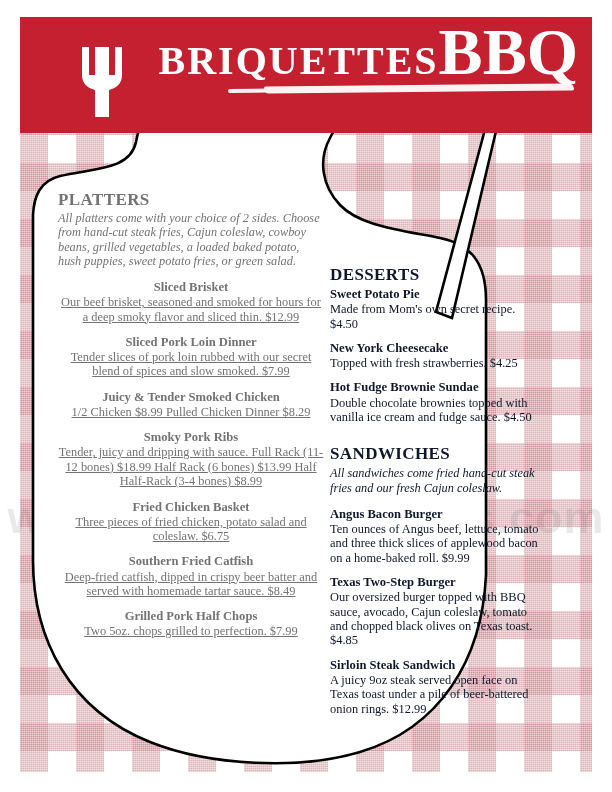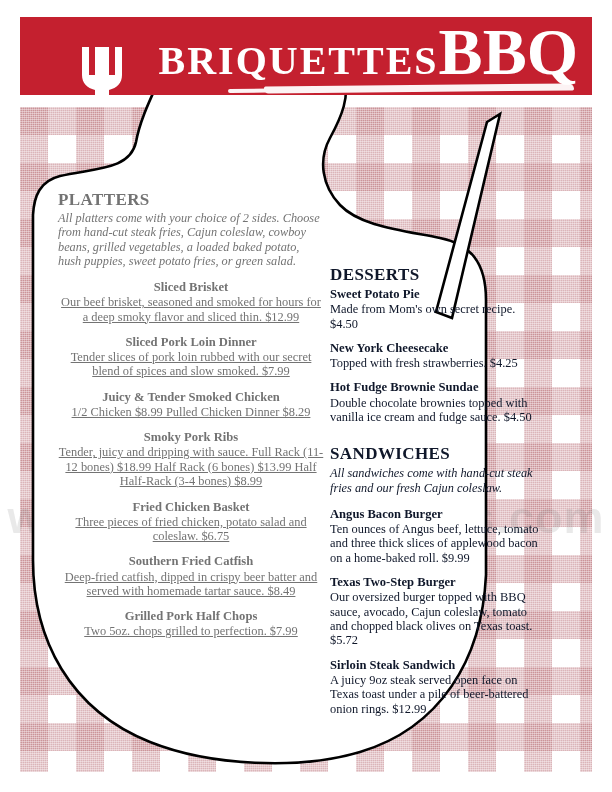--- a/index.html
+++ b/index.html
@@ -69,21 +69,21 @@
     white-space: nowrap;
     transform: rotate(-2deg);
   }
 
   
   .banner {
     position: absolute;
     left: 20px;
     top: 17px;
     width: 572px;
-    height: 78px;
+    height: 116px;
     background: #c4202f;
     overflow: hidden;
   }
   .brand {
     position: absolute;
     right: 14px;
     top: 2px;
     color: #ffffff;
     font-family: "Liberation Serif", serif;
     font-weight: bold;
@@ -259,28 +259,28 @@
       <div class="item">
         <p class="item-name">Hot Fudge Brownie Sundae</p>
         <p class="item-desc">Double chocolate brownies topped with vanilla ice cream and fudge sauce. $4.50</p>
       </div>
     </div>
 
     <div style="height:10px"></div>
 
     <div>
       <h2 class="sec-title">SANDWICHES</h2>
-      <p class="sec-intro">All sandwiches come with hand-cut steak fries and our fresh Cajun coleslaw.</p>
+      <p class="sec-intro">All sandwiches come fried hand-cut steak fries and our fresh Cajun coleslaw.</p>
       <div class="item">
         <p class="item-name">Angus Bacon Burger</p>
         <p class="item-desc">Ten ounces of Angus beef, lettuce, tomato and three thick slices of applewood bacon on a home-baked roll. $9.99</p>
       </div>
       <div class="item">
         <p class="item-name">Texas Two-Step Burger</p>
-        <p class="item-desc">Our oversized burger topped with BBQ sauce, avocado, Cajun coleslaw, tomato and chopped black olives on Texas toast. $5.72</p>
+        <p class="item-desc">Our oversized burger topped with BBQ sauce, avocado, Cajun coleslaw, tomato and chopped black olives on Texas toast. $4.85</p>
       </div>
       <div class="item">
         <p class="item-name">Sirloin Steak Sandwich</p>
         <p class="item-desc">A juicy 9oz steak served open face on Texas toast under a pile of beer-battered onion rings. $12.99</p>
       </div>
     </div>
 
   </div>
 
 </div>

